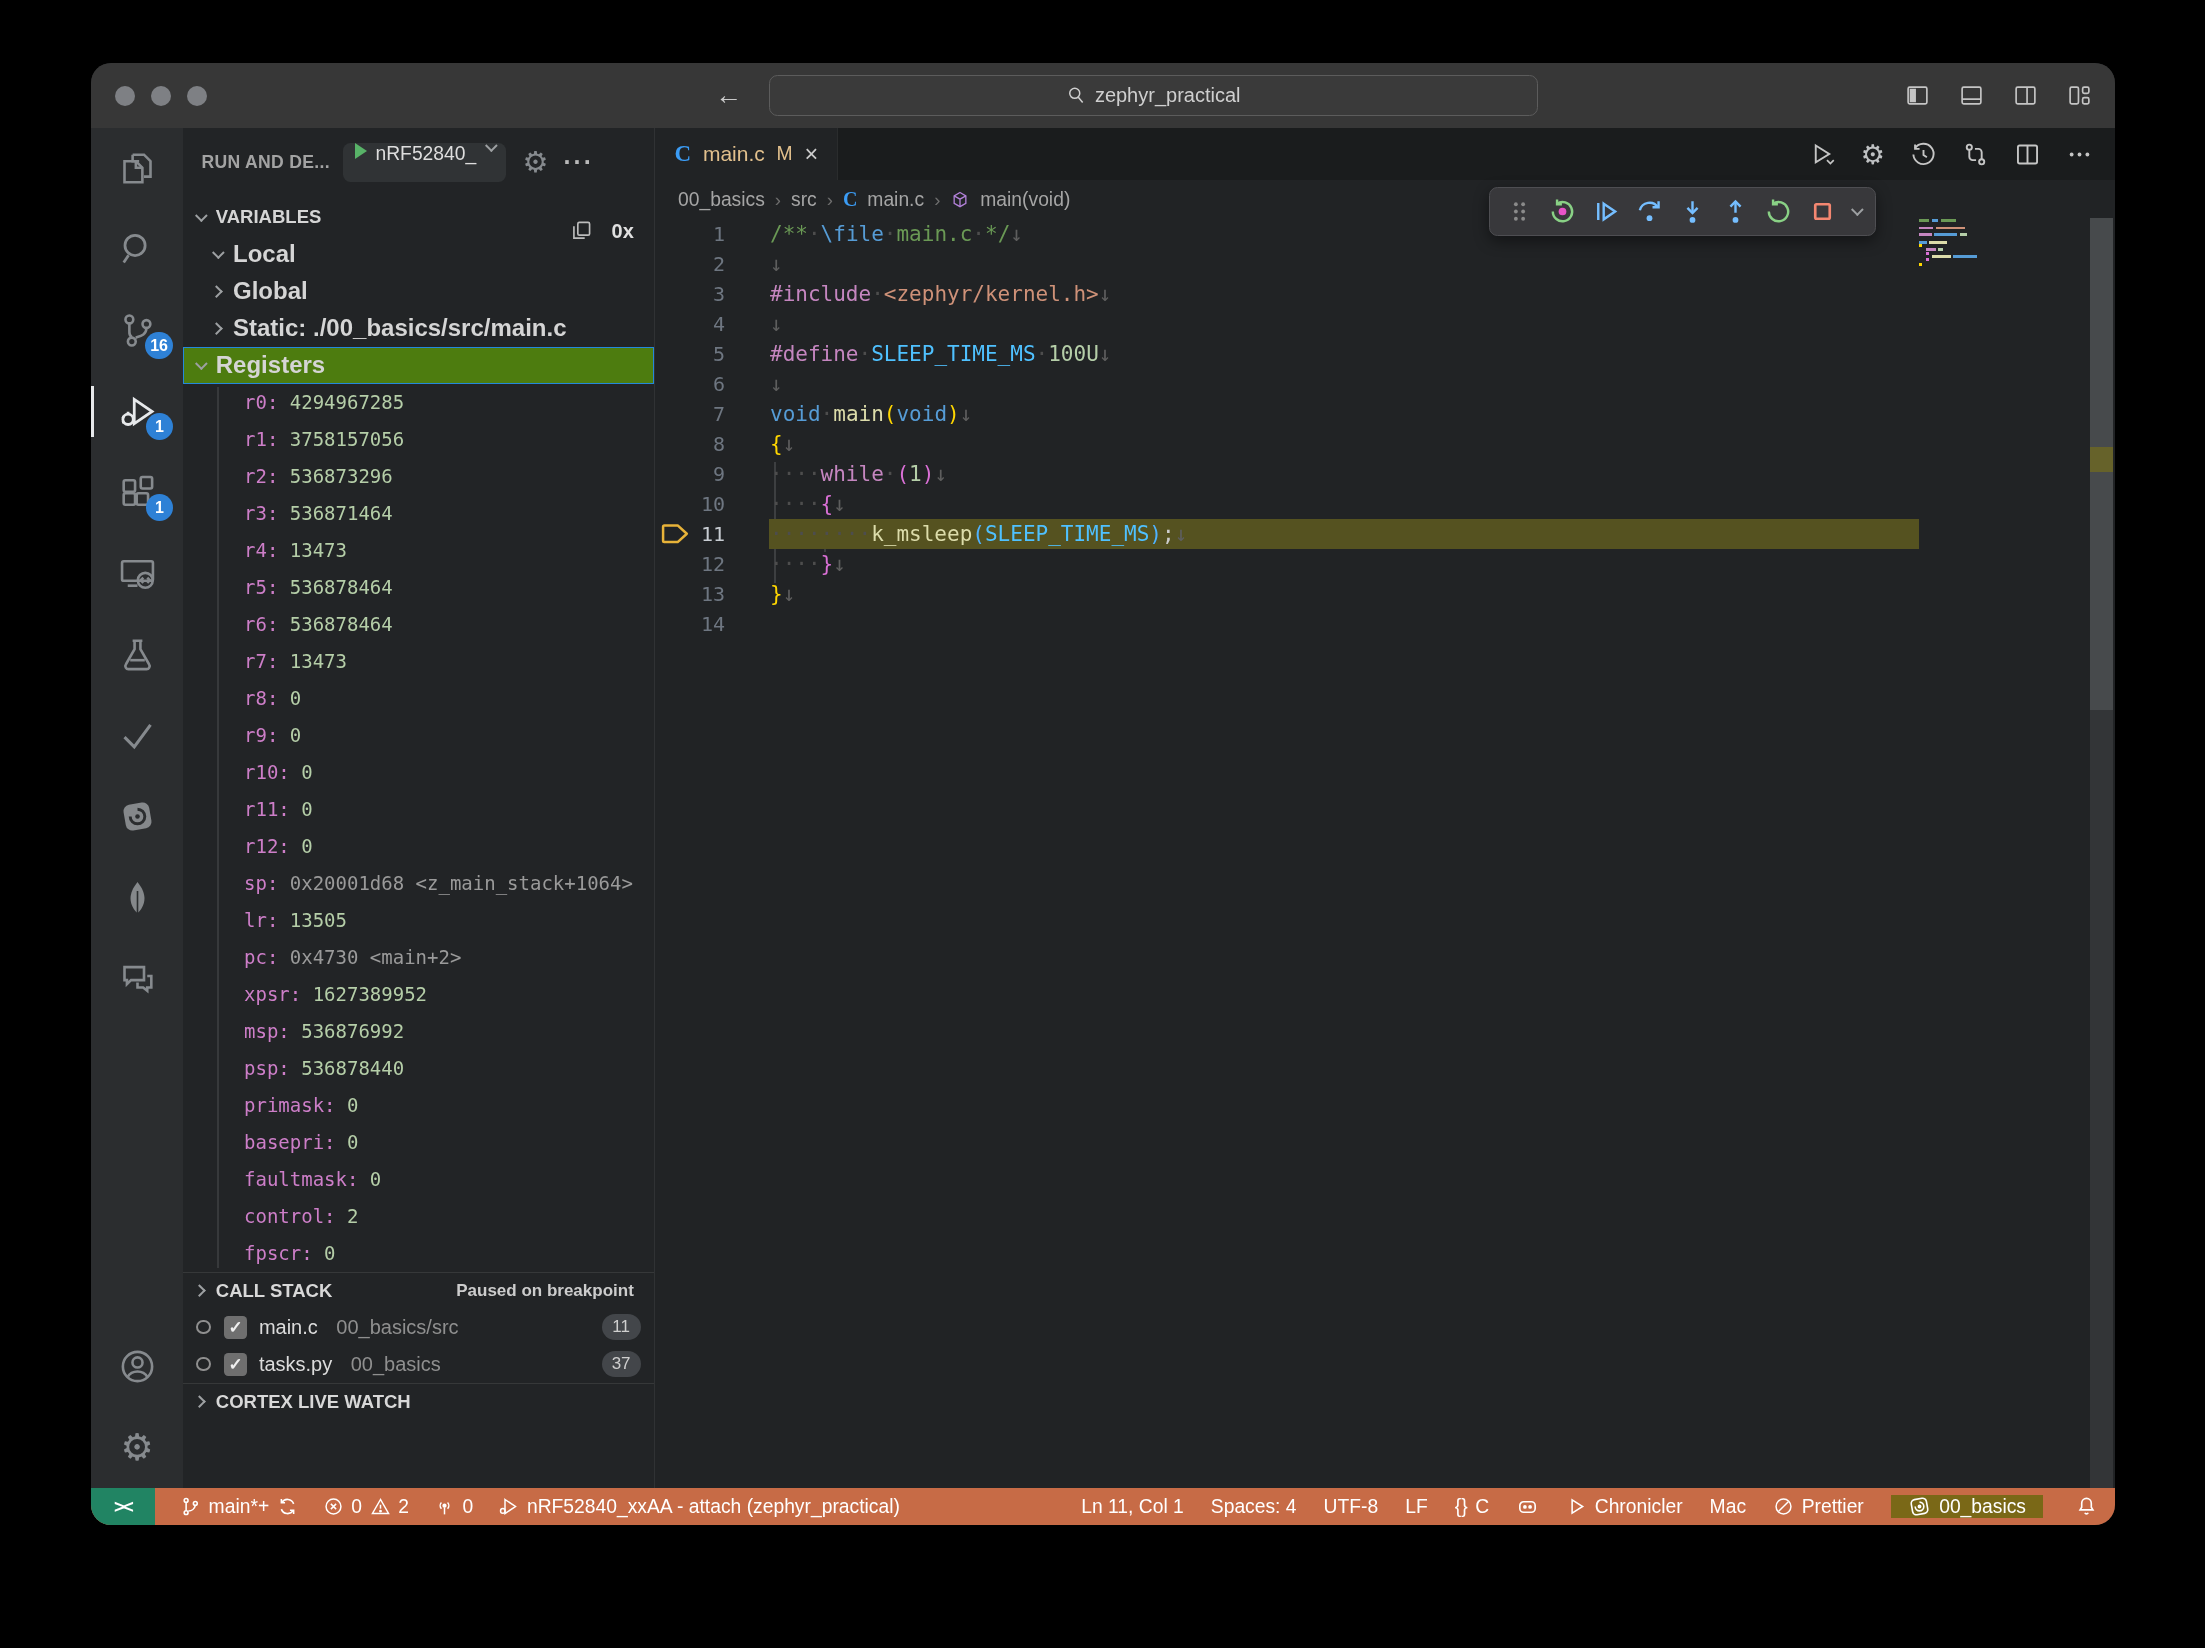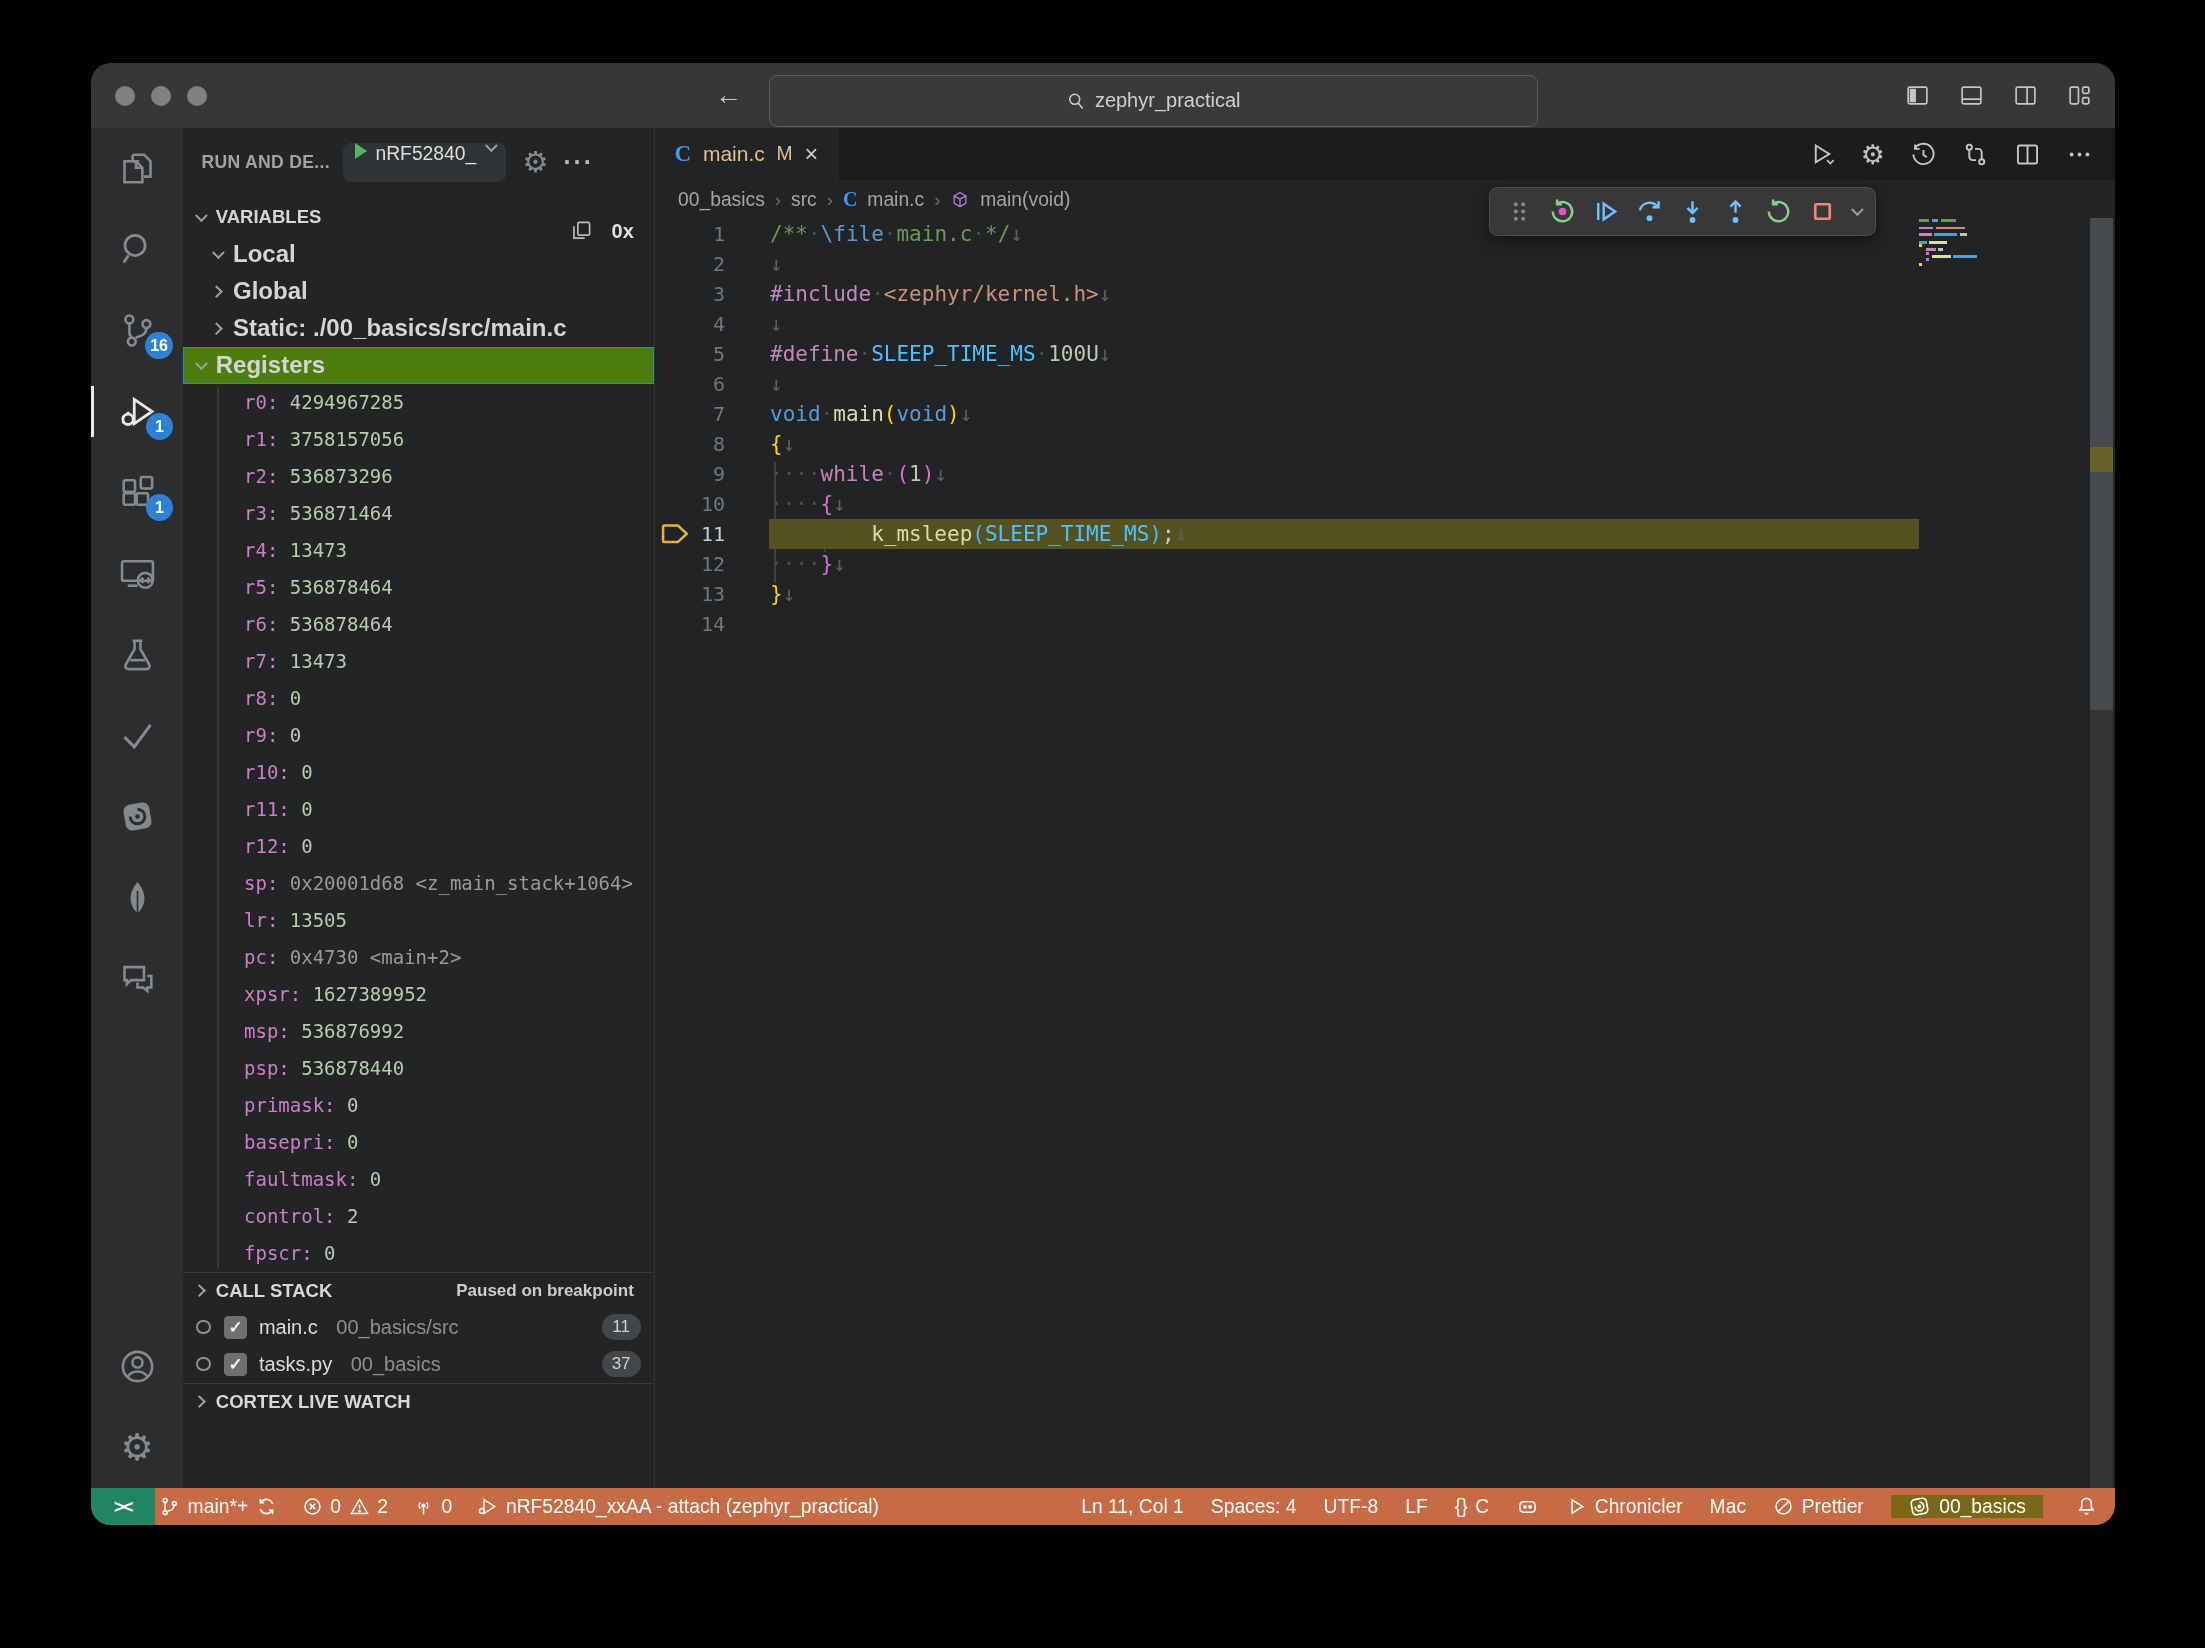--- a/index.html
+++ b/index.html
@@ -5,21 +5,21 @@
   * { margin:0; padding:0; box-sizing:border-box; }
   html,body { width:2205px; height:1649px; background:#000; font-family:"Liberation Sans",sans-serif; }
   .window { position:absolute; left:91px; top:63px; width:2024px; height:1462px; background:#212325; border-radius:20px; overflow:hidden; }
 
   
   .titlebar { position:absolute; left:0; top:0; width:100%; height:65px; background:#373737; display:flex; align-items:center; }
   .traffic { display:flex; gap:16px; margin-left:23.5px; }
   .traffic span { width:20px; height:20px; border-radius:50%; background:#7e8084; display:block; }
   .nav-arrows { position:absolute; left:624px; display:flex; gap:29px; font-size:27px; color:#c9c9c9; }
   .nav-arrows .fwd { color:#6f6f6f; }
-  .searchbox { position:absolute; left:678px; top:11.8px; width:769px; height:52px; background:#3a3a3a; border:1.7px solid #5c5c5c; border-radius:8.4px; display:flex; align-items:center; justify-content:center; gap:8.4px; color:#cfcfcf; font-size:20px; }
+  .searchbox { position:absolute; left:678px; top:11.8px; width:769px; height:41px; background:#3a3a3a; border:1.7px solid #5c5c5c; border-radius:8.4px; display:flex; align-items:center; justify-content:center; gap:8.4px; color:#cfcfcf; font-size:20px; }
   .layout-icons { position:absolute; right:23.5px; display:flex; gap:29px; }
   .layout-icons svg { width:25px; height:25px; }
 
   
   .activitybar { position:absolute; left:0; top:65px; width:92px; bottom:37px; background:#2b2d2f; display:flex; flex-direction:column; }
   .ab-item { position:relative; height:81px; display:flex; align-items:center; justify-content:center; color:#868a8e; }
   .ab-item svg { width:39px; height:39px; }
   .ab-item.active { color:#e7e9eb; }
   .ab-item.active::before { content:""; position:absolute; left:0; top:15px; bottom:15px; width:3.4px; background:#e7e9eb; }
   .ab-badge { position:absolute; right:10px; bottom:11.8px; min-width:27px; height:27px; padding:0 5px; border-radius:13.4px; background:#2E81D6; color:#fff; font-size:16px; font-weight:700; display:flex; align-items:center; justify-content:center; }
@@ -95,21 +95,21 @@
   .ruler .mark { position:absolute; top:229px; width:100%; height:25px; background:#66622a; }
 
   
   .dbg-toolbar { position:absolute; left:1398px; top:124px; width:387px; height:49px; background:#38383b; border:0.8px solid #4e4e52; border-radius:8.4px; box-shadow:0 5px 15px rgba(0,0,0,.45); display:flex; align-items:center; justify-content:space-between; padding:0 15px; z-index:5; }
   .dbg-toolbar svg { width:29px; height:29px; }
 
   
   .statusbar { position:absolute; left:0; bottom:0; width:100%; height:37px; background:#C76B46; color:#ffffff; display:flex; align-items:center; font-size:19.3px; }
   .sb-remote { width:64px; height:100%; background:#218463; display:flex; align-items:center; justify-content:center; font-weight:700; font-size:18.5px; letter-spacing:-1.7px; }
   .st-item { display:flex; align-items:center; gap:7.6px; white-space:nowrap; }
-  .st-left { display:flex; align-items:center; gap:25px; padding-left:4px; }
+  .st-left { display:flex; align-items:center; gap:25px; padding-left:25px; }
   .st-right { margin-left:auto; display:flex; align-items:center; gap:27px; }
   .st-item svg { width:21px; height:21px; }
   .ws-seg { height:100%; background:#7A6817; display:flex; align-items:center; gap:8.4px; padding:0 17px; }
   .bell-seg { height:100%; display:flex; align-items:center; padding:0 17px 0 5px; }
 </style>
 </head>
 <body>
 
 <div class="window">
 

